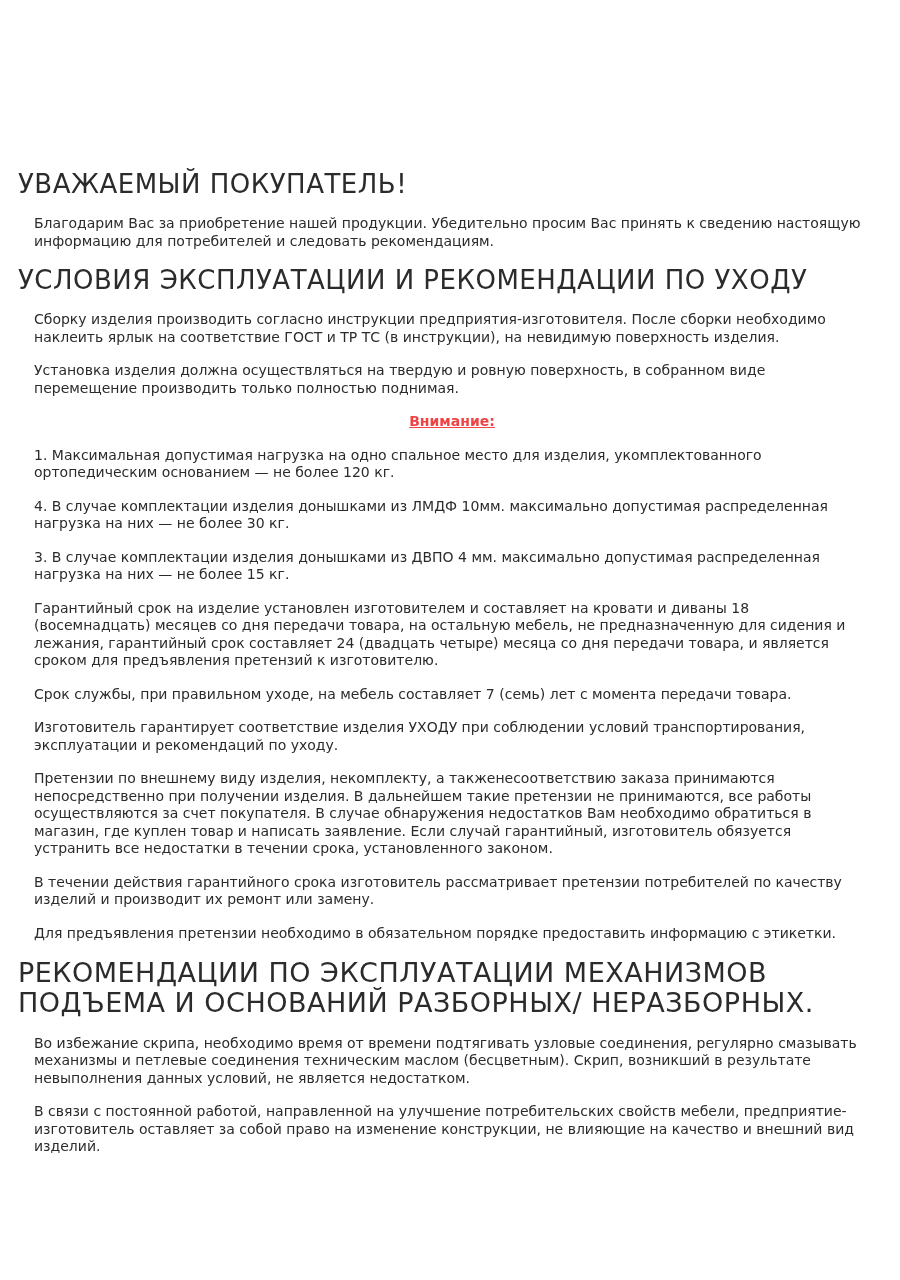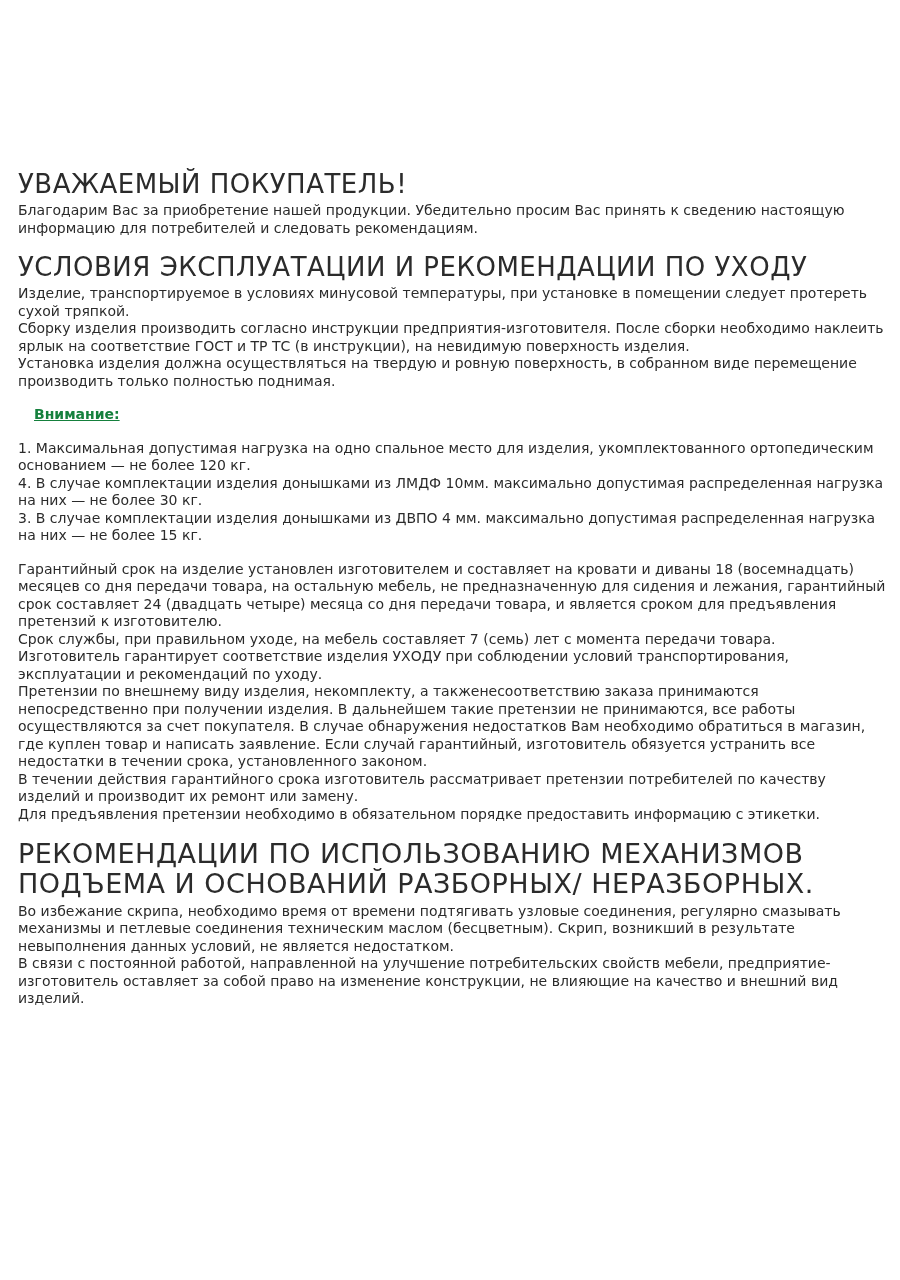--- a/index.html
+++ b/index.html
@@ -31,61 +31,61 @@
     line-height: 1.12;
     margin: 0 0 3px 0;
     color: #2b2b2b;
   }
   .section-heading.wraps {
     font-size: 27px;
   }
   .para {
     font-size: 14px;
     line-height: 17.5px;
-    margin: 0;
+    margin: 16px;
     color: #2b2b2b;
   }
   .attention-label {
     font-size: 14px;
     line-height: 17.5px;
     font-weight: 700;
     text-decoration: underline;
-    margin: 16px;
-    color: #15803d;
+    margin: 8px;
+    color: #ef4444;
+    text-align: center;
   }
 </style>
 </head>
 <body>
 
 <div class="page">
 
   <div class="section">
     <h1 class="section-heading">УВАЖАЕМЫЙ ПОКУПАТЕЛЬ!</h1>
     <p class="para">Благодарим Вас за приобретение нашей продукции. Убедительно просим Вас принять к сведению настоящую информацию для потребителей и следовать рекомендациям.</p>
   </div>
 
   <div class="section">
     <h1 class="section-heading">УСЛОВИЯ ЭКСПЛУАТАЦИИ И РЕКОМЕНДАЦИИ ПО УХОДУ</h1>
-    <p class="para">Изделие, транспортируемое в условиях минусовой температуры, при установке в помещении следует протереть сухой тряпкой.</p>
     <p class="para">Сборку изделия производить согласно инструкции предприятия-изготовителя. После сборки необходимо наклеить ярлык на соответствие ГОСТ и ТР ТС (в инструкции), на невидимую поверхность изделия.</p>
     <p class="para">Установка изделия должна осуществляться на твердую и ровную поверхность, в собранном виде перемещение производить только полностью поднимая.</p>
     <p class="attention-label">Внимание:</p>
     <p class="para">1. Максимальная допустимая нагрузка на одно спальное место для изделия, укомплектованного ортопедическим основанием — не более 120 кг.</p>
     <p class="para">4. В случае комплектации изделия донышками из ЛМДФ 10мм. максимально допустимая распределенная нагрузка на них — не более 30 кг.</p>
     <p class="para">3. В случае комплектации изделия донышками из ДВПО 4 мм. максимально допустимая распределенная нагрузка на них — не более 15 кг.</p>
   </div>
 
   <div class="section">
     <p class="para">Гарантийный срок на изделие установлен изготовителем и составляет на кровати и диваны 18 (восемнадцать) месяцев со дня передачи товара, на остальную мебель, не предназначенную для сидения и лежания, гарантийный срок составляет 24 (двадцать четыре) месяца со дня передачи товара, и является сроком для предъявления претензий к изготовителю.</p>
     <p class="para">Срок службы, при правильном уходе, на мебель составляет 7 (семь) лет с момента передачи товара.</p>
     <p class="para">Изготовитель гарантирует соответствие изделия УХОДУ при соблюдении условий транспортирования, эксплуатации и рекомендаций по уходу.</p>
     <p class="para">Претензии по внешнему виду изделия, некомплекту, а такженесоответствию заказа принимаются непосредственно при получении изделия. В дальнейшем такие претензии не принимаются, все работы осуществляются за счет покупателя. В случае обнаружения недостатков  Вам необходимо обратиться в магазин, где куплен товар и написать заявление. Если случай гарантийный, изготовитель обязуется устранить все недостатки в течении срока, установленного законом.</p>
     <p class="para">В течении действия гарантийного срока изготовитель рассматривает претензии потребителей по качеству изделий и производит их ремонт или замену.</p>
     <p class="para">Для предъявления претензии необходимо в обязательном порядке предоставить информацию с этикетки.</p>
   </div>
 
   <div class="section">
-    <h1 class="section-heading wraps">РЕКОМЕНДАЦИИ ПО ИСПОЛЬЗОВАНИЮ МЕХАНИЗМОВ ПОДЪЕМА И ОСНОВАНИЙ РАЗБОРНЫХ/ НЕРАЗБОРНЫХ.</h1>
+    <h1 class="section-heading wraps">РЕКОМЕНДАЦИИ ПО ЭКСПЛУАТАЦИИ МЕХАНИЗМОВ ПОДЪЕМА И ОСНОВАНИЙ РАЗБОРНЫХ/ НЕРАЗБОРНЫХ.</h1>
     <p class="para">Во избежание скрипа, необходимо время от времени подтягивать узловые соединения, регулярно смазывать механизмы и петлевые соединения техническим маслом (бесцветным). Скрип, возникший в результате невыполнения данных условий, не является недостатком.</p>
     <p class="para">В связи с постоянной работой, направленной на улучшение потребительских свойств мебели, предприятие-изготовитель оставляет за собой право на изменение конструкции, не влияющие на качество и внешний вид изделий.</p>
   </div>
 
 </div>
 
 </body></html>

